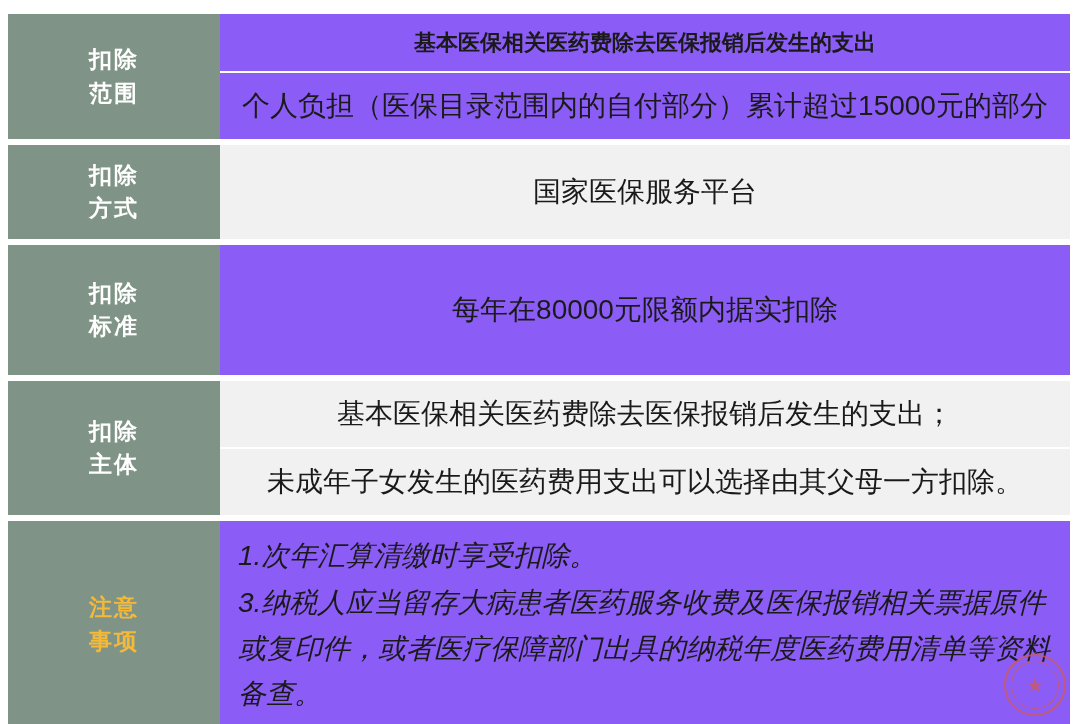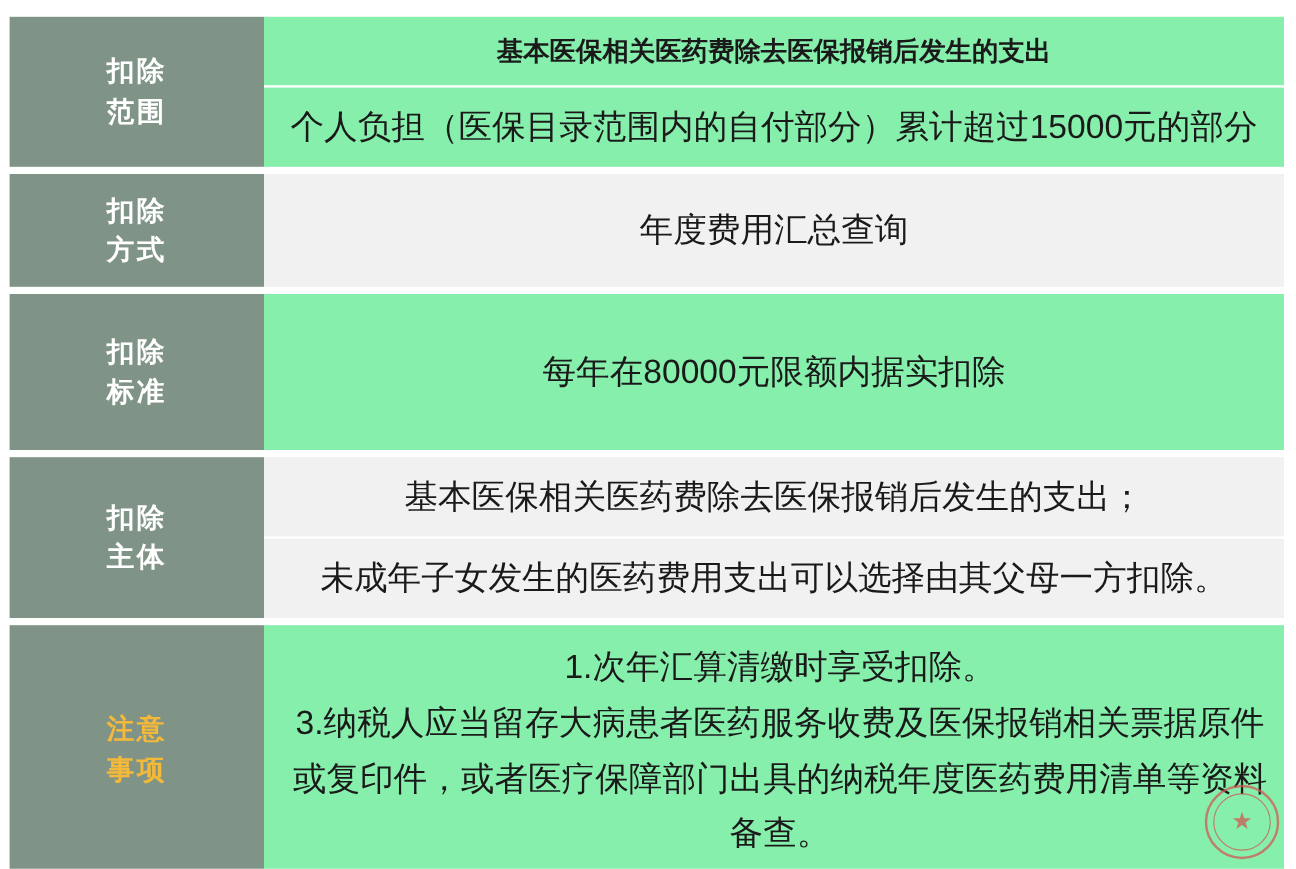--- a/index.html
+++ b/index.html
@@ -39,44 +39,45 @@
     line-height: 1.45;
     padding: 6px 0;
   }
   td.label-cell.accent {
     color: #f5b93a;
   }
   td.content-cell {
     padding: 0;
     vertical-align: middle;
   }
-  .row-green td.content-cell { background: #86efac; }
+  .row-green td.content-cell { background: #8b5cf6; }
   .row-grey  td.content-cell { background: #f1f1f1; }
 
   .sub {
     display: block;
     text-align: center;
     font-size: 28px;
     color: #1a1a1a;
     line-height: 1.5;
     padding: 12px 14px;
     box-sizing: border-box;
   }
   .sub.bold {
     font-weight: bold;
     font-size: 22px;
   }
   .sub.divided {
     border-bottom: 2px solid #ffffff;
   }
   .sub.left {
-    text-align: center;
+    text-align: left;
     padding-left: 18px;
     padding-right: 8px;
     line-height: 1.62;
+    font-style: italic;
   }
 
   
   .watermark {
     position: absolute;
     right: 14px;
     bottom: 8px;
     display: flex;
     align-items: center;
     gap: 8px;
@@ -145,21 +146,21 @@
           <span class="sub">个人负担（医保目录范围内的自付部分）累计超过15000元的部分</span>
         </td>
       </tr>
 
       <tr class="row-grey">
         <td class="label-cell">
           <div>扣除</div>
           <div>方式</div>
         </td>
         <td class="content-cell">
-          <span class="sub" style="padding:26px 14px;">年度费用汇总查询</span>
+          <span class="sub" style="padding:26px 14px;">国家医保服务平台</span>
         </td>
       </tr>
 
       <tr class="row-green">
         <td class="label-cell">
           <div>扣除</div>
           <div>标准</div>
         </td>
         <td class="content-cell">
           <span class="sub" style="padding:44px 14px;">每年在80000元限额内据实扣除</span>

